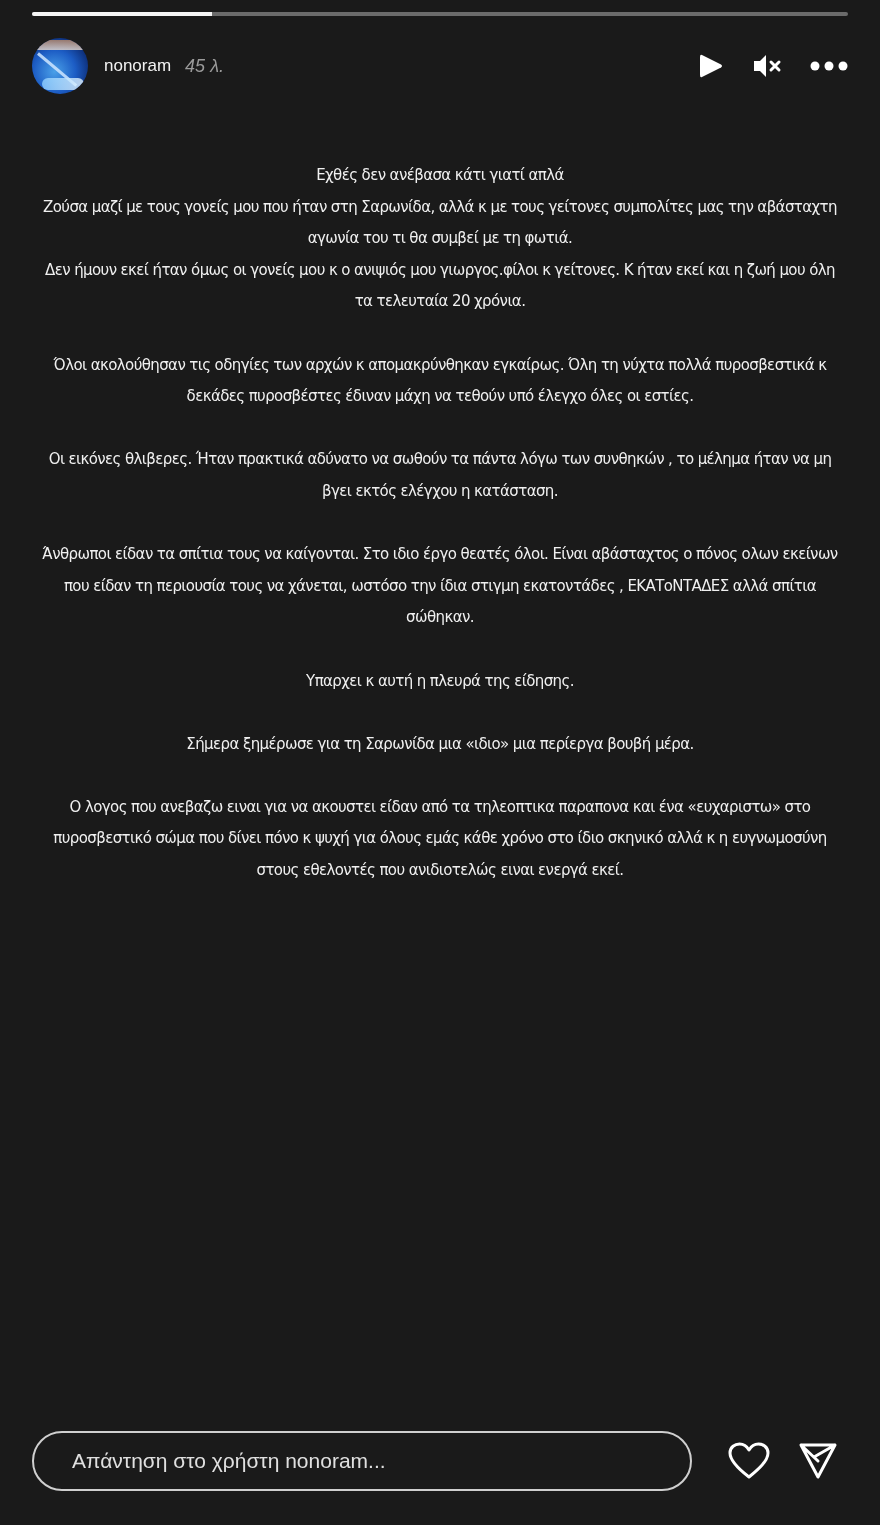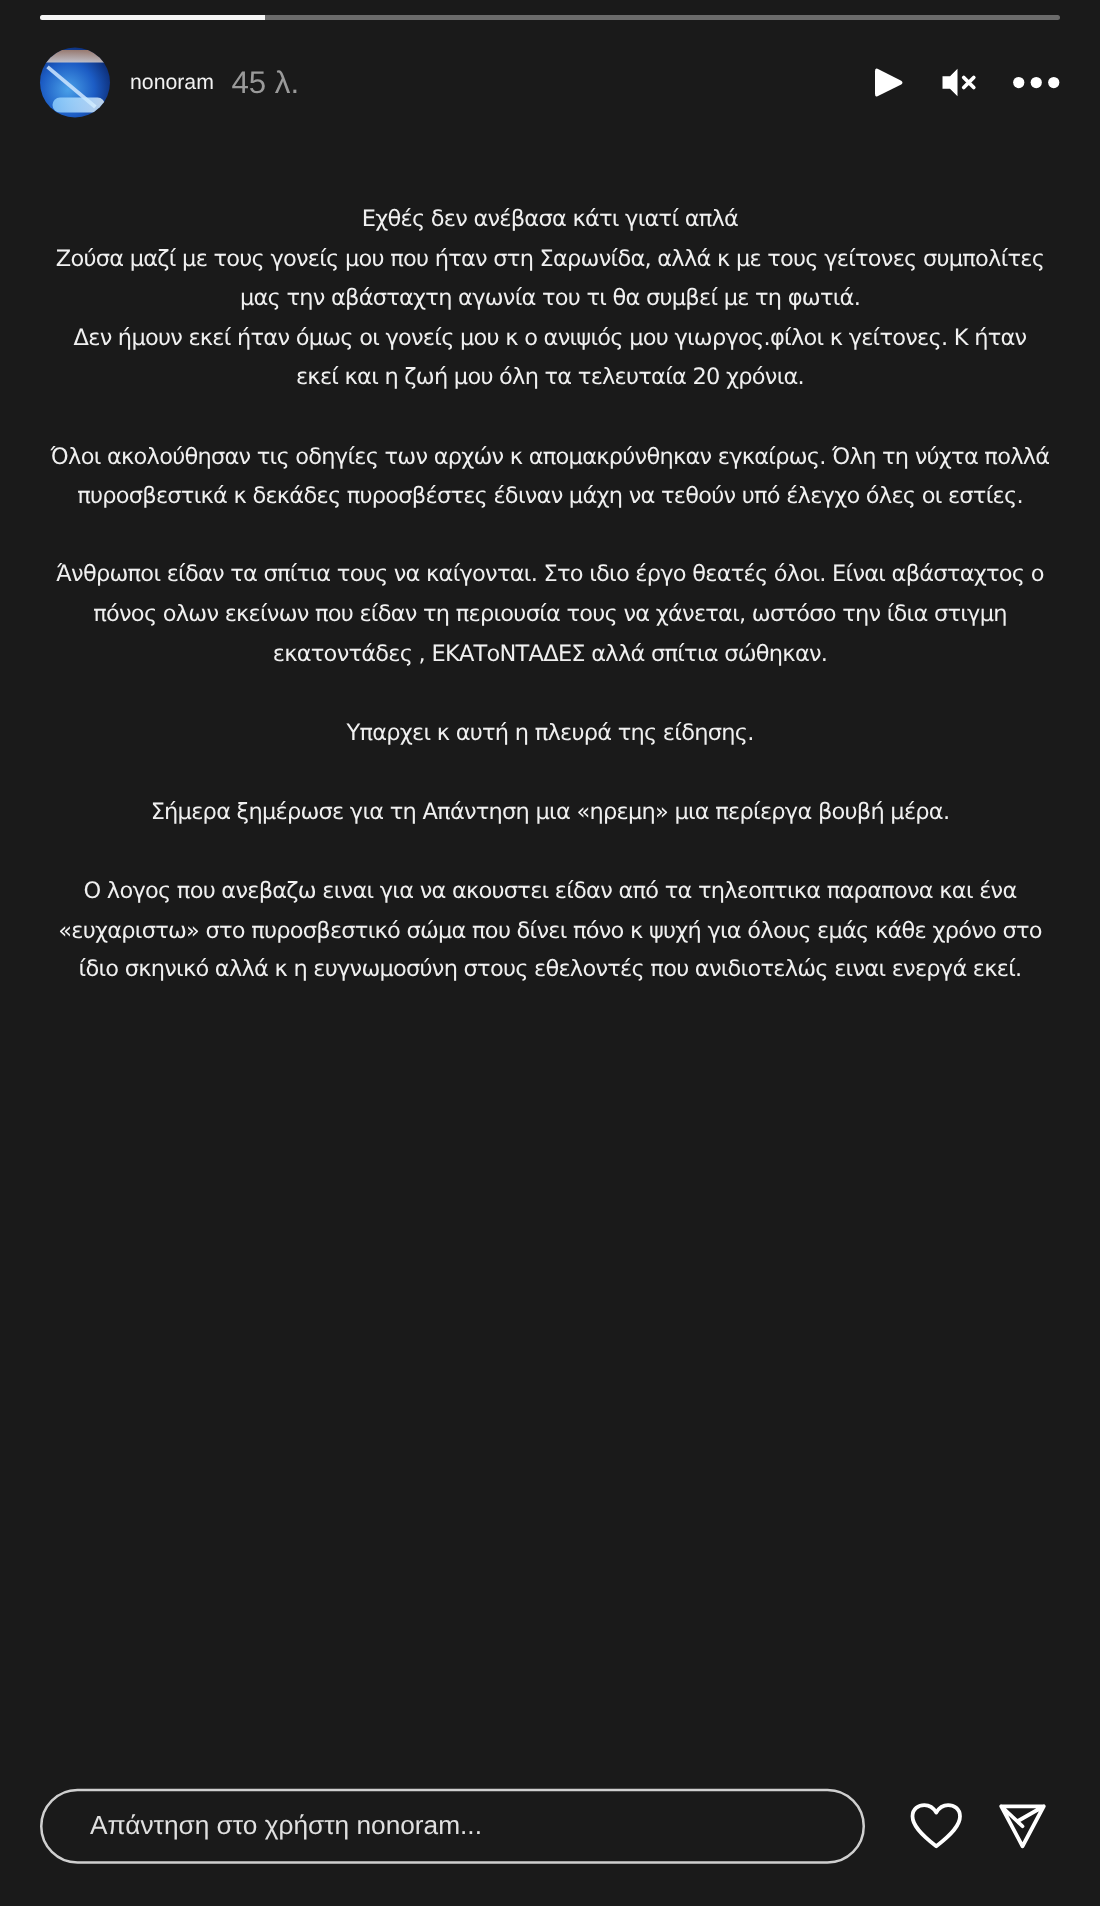--- a/index.html
+++ b/index.html
@@ -11,25 +11,25 @@
   .progress { position:absolute; left:32px; top:12px; width:816px; height:4px; display:flex; gap:0; }
   .progress .seg { height:4px; background:#6b6b6b; border-radius:2px; flex:1; position:relative; overflow:hidden; }
   .progress .fill { position:absolute; left:0; top:0; height:4px; background:#f5f5f5; }
   .header { position:absolute; left:32px; top:38px; right:32px; height:56px; display:flex; align-items:center; }
   .avatar { width:56px; height:56px; border-radius:50%; overflow:hidden; flex:0 0 auto;
     background: radial-gradient(circle at 40% 60%, #4aa0e8 0%, #1c5cc4 45%, #0d2f7a 75%, #1a1a1a 100%); position:relative; }
   .avatar::before { content:""; position:absolute; left:0; right:0; top:2px; height:10px; background:linear-gradient(#b98a6a,#e8d9cc); opacity:.8; }
   .avatar::after { content:""; position:absolute; left:10px; right:4px; bottom:4px; height:12px; background:linear-gradient(90deg,#8fd0ff,#e6f6ff); border-radius:6px; opacity:.8; }
   .avatar .slash { position:absolute; left:6px; top:14px; width:50px; height:3px; background:#cfe6ff; transform:rotate(40deg); transform-origin:left center; opacity:.85; }
   .username { margin-left:16px; font-size:17px; color:#f2f2f2; font-weight:500; }
-  .time { margin-left:14px; font-size:25px; color:#9a9a9a; }
+  .time { margin-left:14px; font-size:18px; color:#9a9a9a;font-style:italic; }
   .controls { margin-left:auto; display:flex; align-items:center; gap:28px; }
   .ctrl { display:flex; align-items:center; justify-content:center; cursor:pointer; }
   .story-text { position:absolute; left:40px; right:40px; top:160px; text-align:center;
-    font-family:"DejaVu Sans", sans-serif; font-size:18px; line-height:31.6px; color:#f0f0f0; letter-spacing:-0.6px; }
+    font-family:"DejaVu Sans", sans-serif; font-size:15px; line-height:31.6px; color:#f0f0f0; letter-spacing:-0.6px; }
   .story-text p { margin:0 0 31.6px 0; }
   .story-text p.tight { margin:0; }
   .footer { position:absolute; left:32px; right:32px; top:1422px; height:78px; display:flex; align-items:center; }
   .reply { width:660px; height:60px; border:2px solid #cfcfcf; border-radius:40px; box-sizing:border-box;
     display:flex; align-items:center; padding-left:36px; font-size:21px; color:#e8e8e8; background:transparent; }
   .reply input { background:transparent; border:none; outline:none; color:#e8e8e8; font-size:21px;
     font-family:"Liberation Sans", sans-serif; width:100%; }
   .reply input::placeholder { color:#e0e0e0; }
   .footer-icons { margin-left:auto; display:flex; gap:28px; align-items:center; padding-right:10px; }
 </style>
@@ -68,23 +68,24 @@
       </svg>
     </div>
   </div>
 </div>
 
 <div class="story-text">
   <p class="tight">Εχθές δεν ανέβασα κάτι γιατί απλά</p>
   <p class="tight">Ζούσα μαζί με τους γονείς μου που ήταν στη Σαρωνίδα, αλλά κ με τους γείτονες συμπολίτες μας την αβάσταχτη αγωνία του τι θα συμβεί με τη φωτιά.</p>
   <p>Δεν ήμουν εκεί ήταν όμως οι γονείς μου κ ο ανιψιός μου γιωργος.φίλοι κ γείτονες. Κ ήταν εκεί και η ζωή μου όλη τα τελευταία 20 χρόνια.</p>
   <p>Όλοι ακολούθησαν τις οδηγίες των αρχών κ απομακρύνθηκαν εγκαίρως. Όλη τη νύχτα πολλά πυροσβεστικά κ δεκάδες πυροσβέστες έδιναν μάχη να τεθούν υπό έλεγχο όλες οι εστίες.</p>
+  <p>Οι εικόνες θλιβερες. Ήταν πρακτικά αδύνατο να σωθούν τα πάντα λόγω των συνθηκών , το μέλημα ήταν να μη βγει εκτός ελέγχου η κατάσταση.</p>
   <p>Άνθρωποι είδαν τα σπίτια τους να καίγονται. Στο ιδιο έργο θεατές όλοι. Είναι αβάσταχτος ο πόνος ολων εκείνων που είδαν τη περιουσία τους να χάνεται, ωστόσο την ίδια στιγμη εκατοντάδες , ΕΚΑΤοΝΤΑΔΕΣ αλλά σπίτια σώθηκαν.</p>
   <p>Υπαρχει κ αυτή η πλευρά της είδησης.</p>
-  <p>Σήμερα ξημέρωσε για τη Απάντηση μια «ηρεμη» μια περίεργα βουβή μέρα.</p>
+  <p>Σήμερα ξημέρωσε για τη Σαρωνίδα μια «ιδιο» μια περίεργα βουβή μέρα.</p>
   <p>Ο λογος που ανεβαζω ειναι για να ακουστει είδαν από τα τηλεοπτικα παραπονα και ένα «ευχαριστω» στο πυροσβεστικό σώμα που δίνει πόνο κ ψυχή για όλους εμάς κάθε χρόνο στο ίδιο σκηνικό αλλά κ η ευγνωμοσύνη στους εθελοντές που ανιδιοτελώς ειναι ενεργά εκεί.</p>
 </div>
 
 <div class="footer">
   <div class="reply">
     <input type="text" placeholder="Απάντηση στο χρήστη nonoram..." style="">
   </div>
   <div class="footer-icons">
     <div class="ctrl">
       <svg width="42" height="38" viewBox="0 0 42 38">

